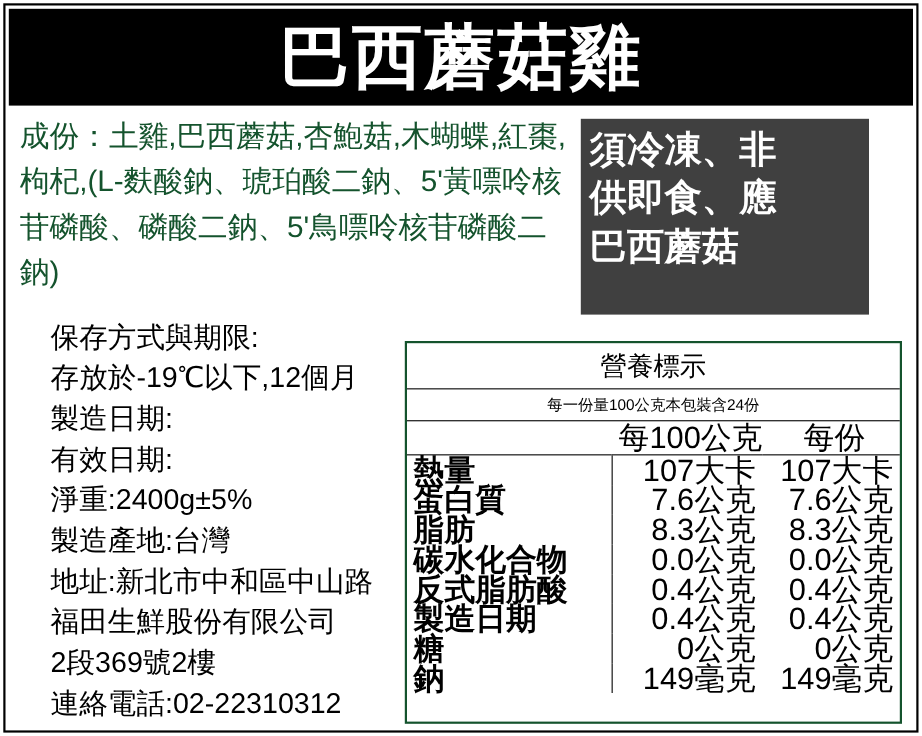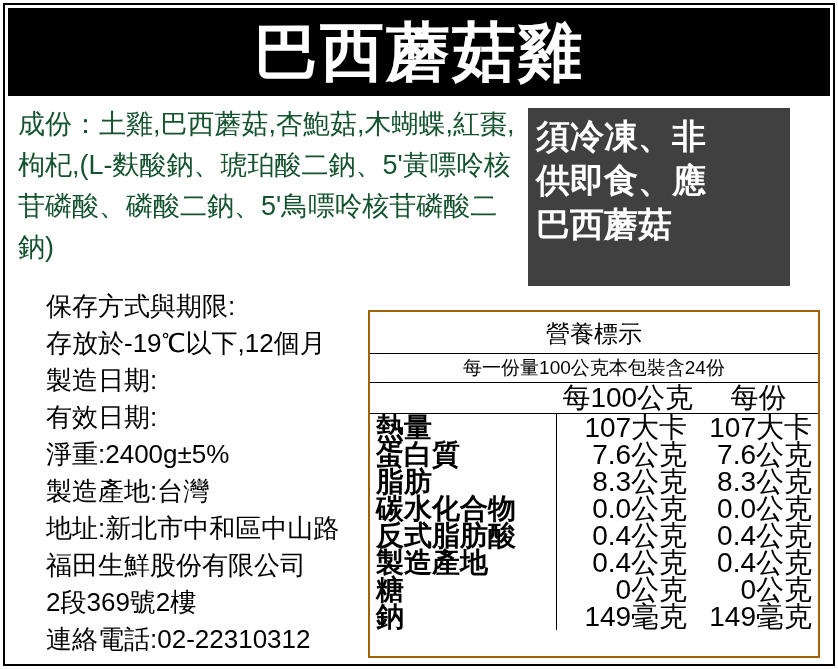--- a/index.html
+++ b/index.html
@@ -98,35 +98,35 @@
   }
 
   
   .nutrition {
     position: absolute;
     left: 368px;
     top: 310px;
     width: 452px;
     height: 348px;
     box-sizing: border-box;
-    border: 2px solid #a16207;
+    border: 2px solid #14532d;
     background: #fff;
   }
   .nut-title {
     text-align: center;
     font-size: 24px;
     line-height: 36px;
     padding-top: 4px;
     border-bottom: 1px solid #000;
     height: 42px;
     box-sizing: border-box;
   }
   .nut-serving {
     text-align: center;
-    font-size: 19px;
+    font-size: 14px;
     line-height: 28px;
     border-bottom: 1px solid #000;
     height: 29px;
     box-sizing: border-box;
   }
   table.nut-table {
     width: 100%;
     border-collapse: collapse;
     font-size: 28px;
   }
@@ -233,21 +233,21 @@
           <td class="col-name indent">碳水化合物</td>
           <td class="col-per100">0.0公克</td>
           <td class="col-perserv">0.0公克</td>
         </tr>
         <tr>
           <td class="col-name indent">反式脂肪酸</td>
           <td class="col-per100">0.4公克</td>
           <td class="col-perserv">0.4公克</td>
         </tr>
         <tr>
-          <td class="col-name">製造產地</td>
+          <td class="col-name">製造日期</td>
           <td class="col-per100">0.4公克</td>
           <td class="col-perserv">0.4公克</td>
         </tr>
         <tr>
           <td class="col-name">糖</td>
           <td class="col-per100">0公克</td>
           <td class="col-perserv">0公克</td>
         </tr>
         <tr>
           <td class="col-name">鈉</td>

